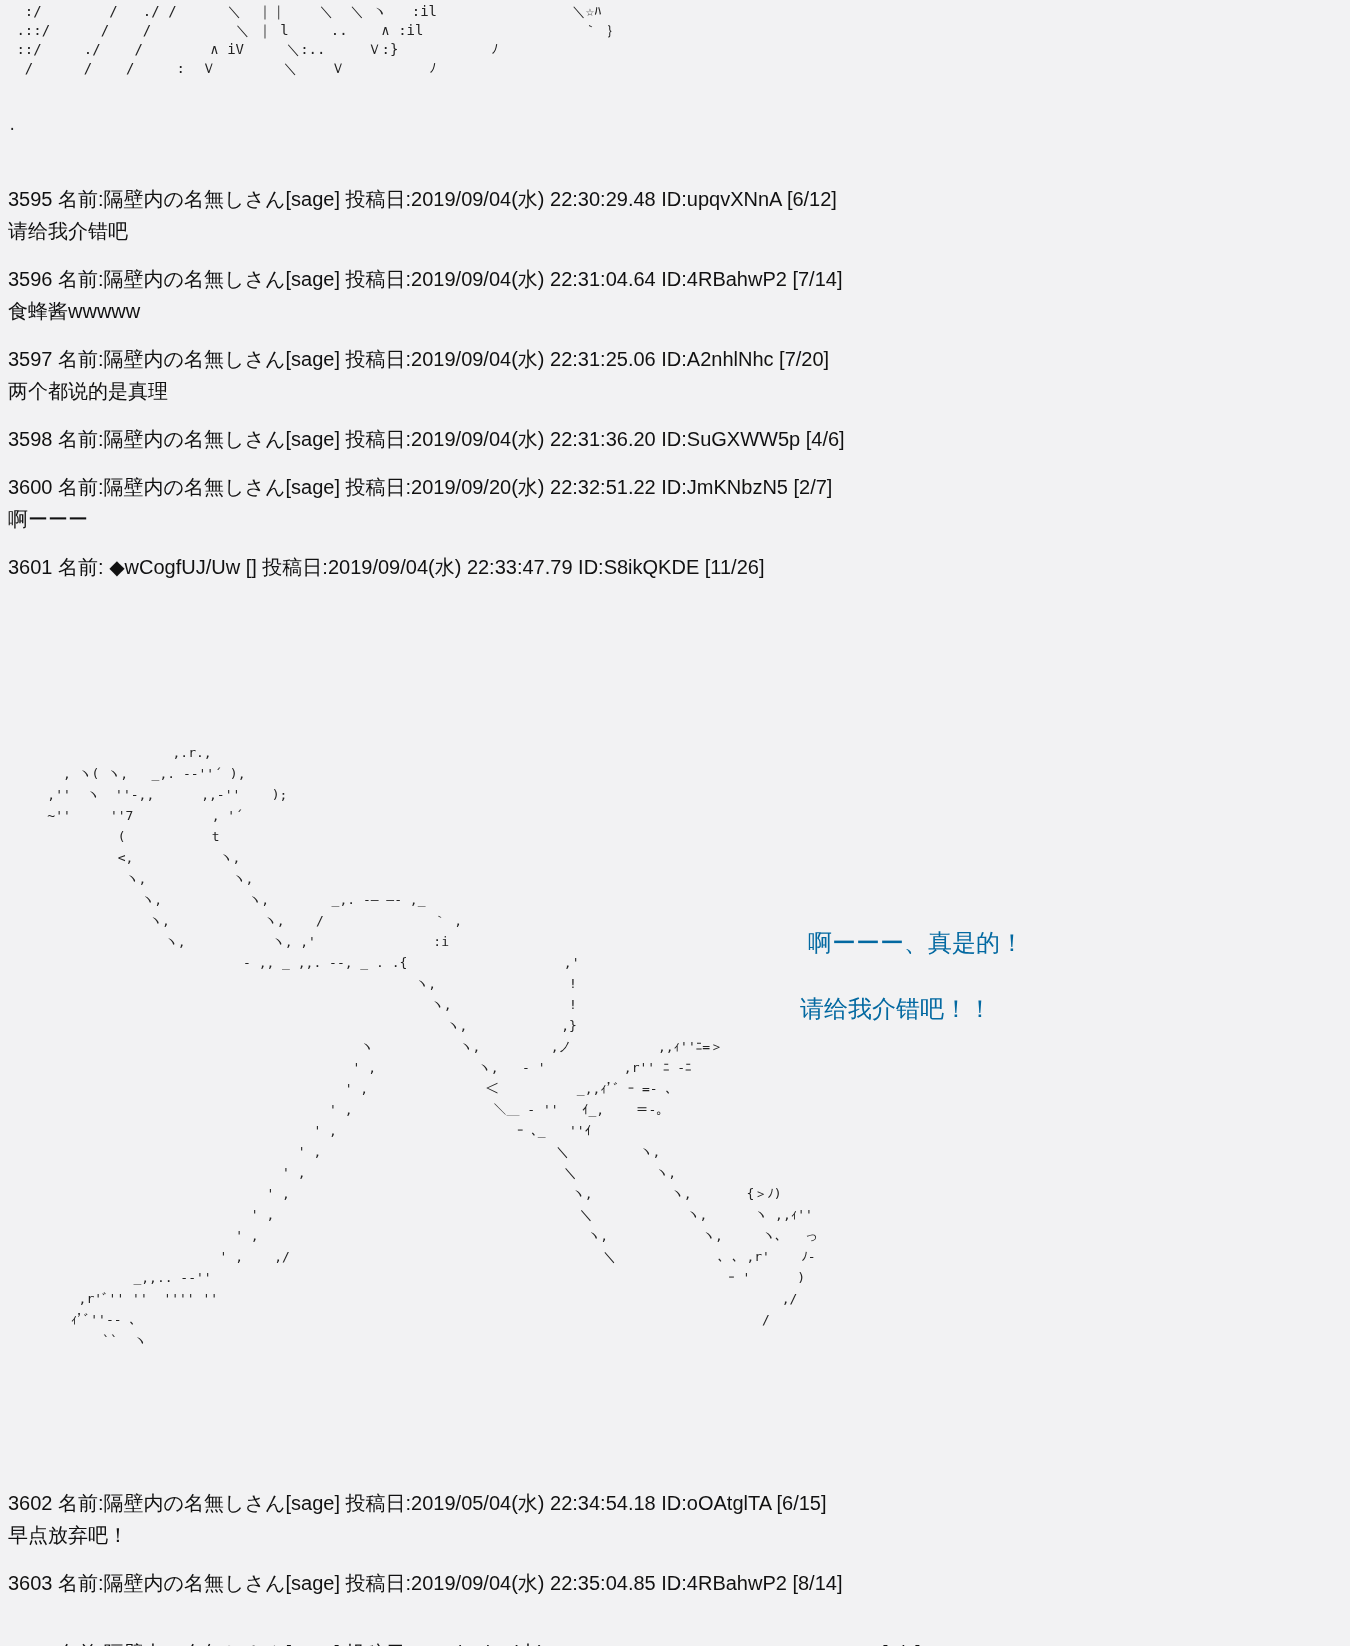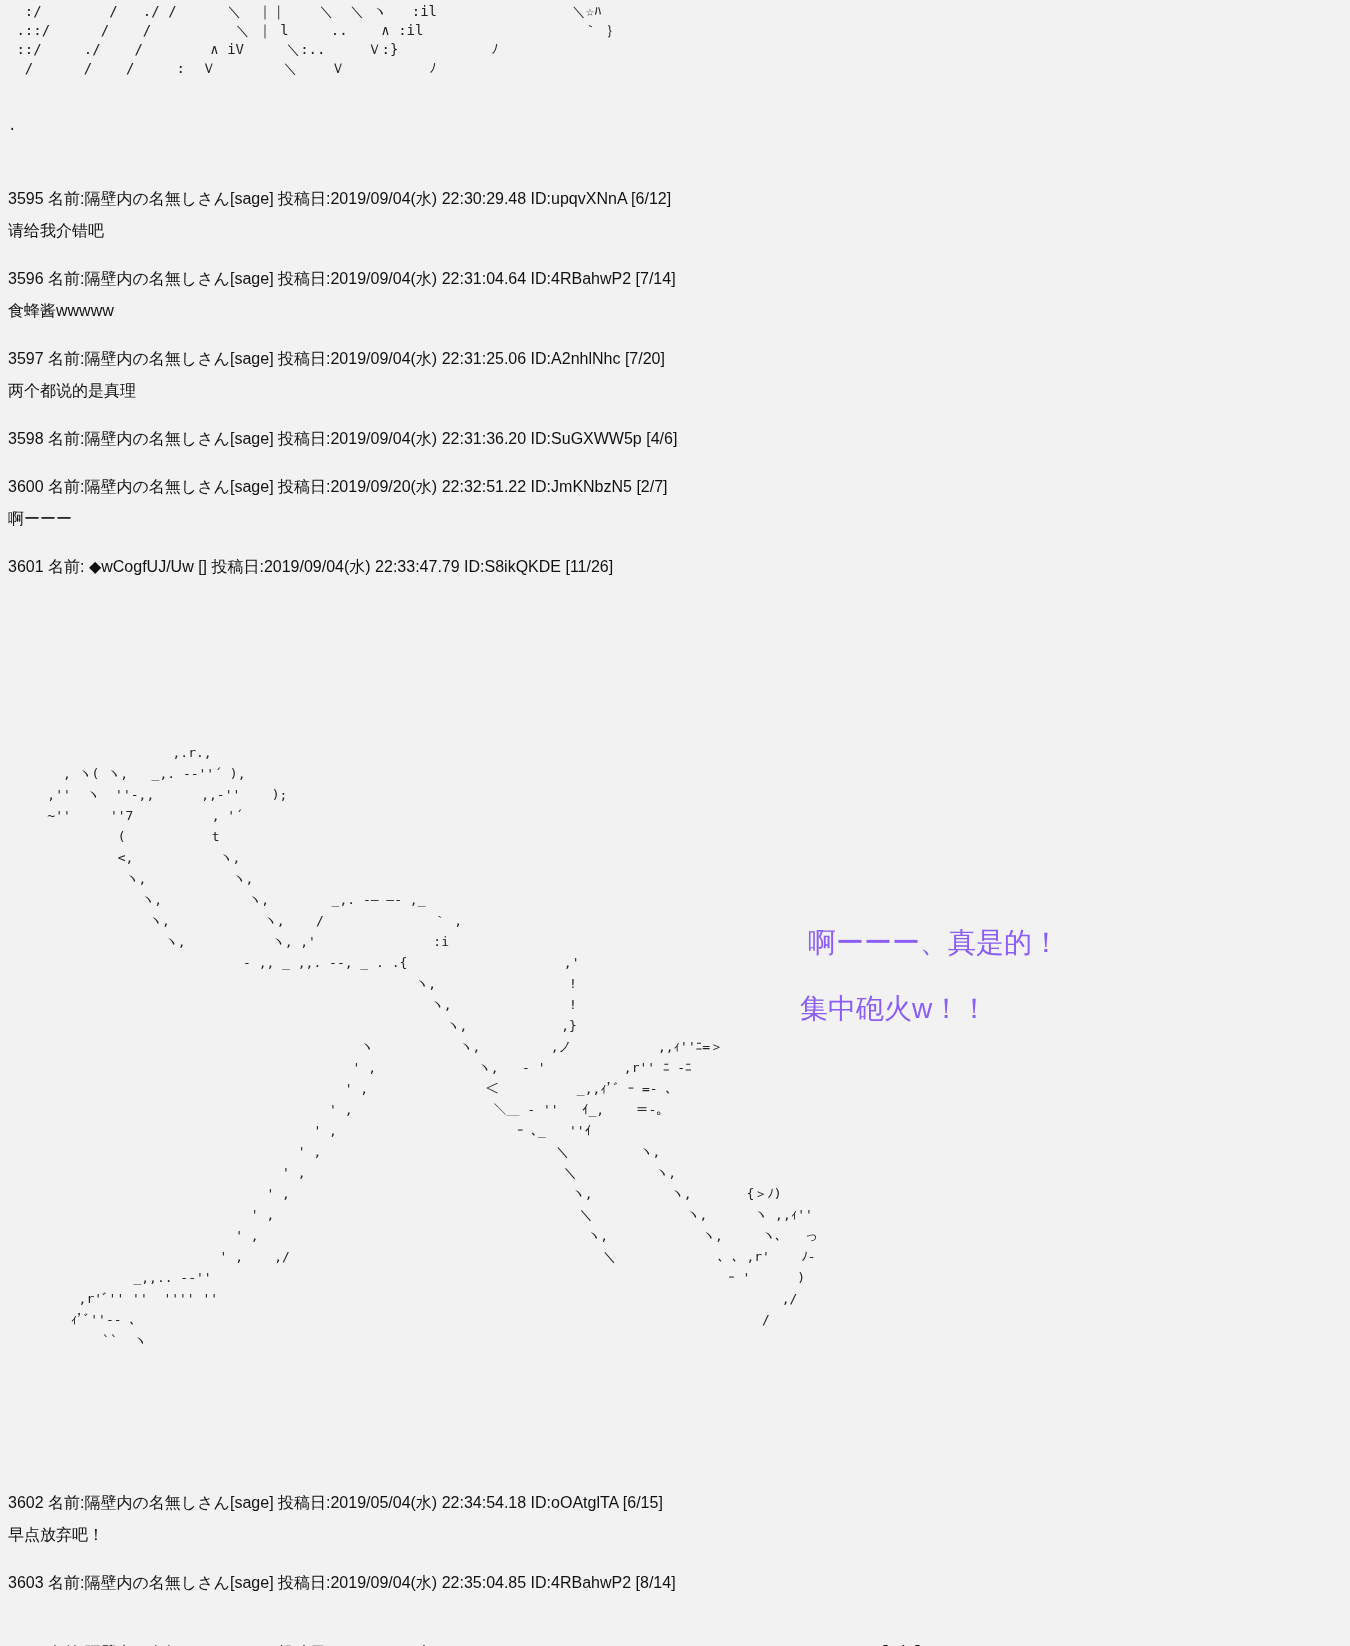--- a/index.html
+++ b/index.html
@@ -16,27 +16,27 @@
     font-family:"DejaVu Sans Mono","Liberation Mono",monospace;
     color:#222;
     white-space:pre;
   }
   #top-art{position:absolute;left:8px;top:2px;font-size:14px;line-height:19px;}
   #main-art{position:absolute;left:16px;top:742px;font-size:13px;line-height:21px;}
   #posts-top{position:absolute;left:8px;top:183px;width:1330px;}
   #posts-bottom{position:absolute;left:8px;top:1487px;width:1330px;}
   .post{margin:0 0 16px 0;}
   .post-header,.post-body{
-    font-size:16px;line-height:32px;
+    font-size:20px;line-height:32px;
     white-space:pre;
   }
   .dialogue{
     position:absolute;
-    font-size:28px;line-height:24px;
-    color:#8b5cf6;
+    font-size:24px;line-height:24px;
+    color:#0369a1;
     white-space:pre;
   }
   #dialogue-1{left:808px;top:931px;}
   #dialogue-2{left:800px;top:997px;}
   #partial-post{position:absolute;left:8px;top:1637px;width:1330px;height:9px;overflow:hidden;}
   #partial-post .post-header{position:relative;}
   #partial-bracket{position:absolute;left:882px;top:1637px;font-size:20px;line-height:32px;white-space:pre;}
 </style>
 </head>
 <body>
@@ -100,21 +100,21 @@
                                 ' ,                                    ヽ,          ヽ,       {＞ﾉ)
                               ' ,                                       ＼            ヽ,      ヽ ,,ｨ''
                             ' ,                                          ヽ,            ヽ,     ヽ､   っ
                           ' ,    ,/                                        ＼             ､ ､ ,r'    ﾉ‐
                _,,.. -‐''                                                                  ｰ '      )
         ,r'ﾞ'' ''  '''' ''                                                                        ,/
        ｨ'ﾞ''‐- ､                                                                                /
            ``  ヽ</pre>
 
   <div id="dialogue-1" class="dialogue">啊ーーー、真是的！</div>
-  <div id="dialogue-2" class="dialogue">集中砲火w！！</div>
+  <div id="dialogue-2" class="dialogue">请给我介错吧！！</div>
 
   <div id="posts-bottom">
     <div class="post">
       <div class="post-header">3602 名前:隔壁内の名無しさん[sage] 投稿日:2019/05/04(水) 22:34:54.18 ID:oOAtglTA [6/15]</div>
       <div class="post-body">早点放弃吧！</div>
     </div>
     <div class="post">
       <div class="post-header">3603 名前:隔壁内の名無しさん[sage] 投稿日:2019/09/04(水) 22:35:04.85 ID:4RBahwP2 [8/14]</div>
     </div>
   </div>

